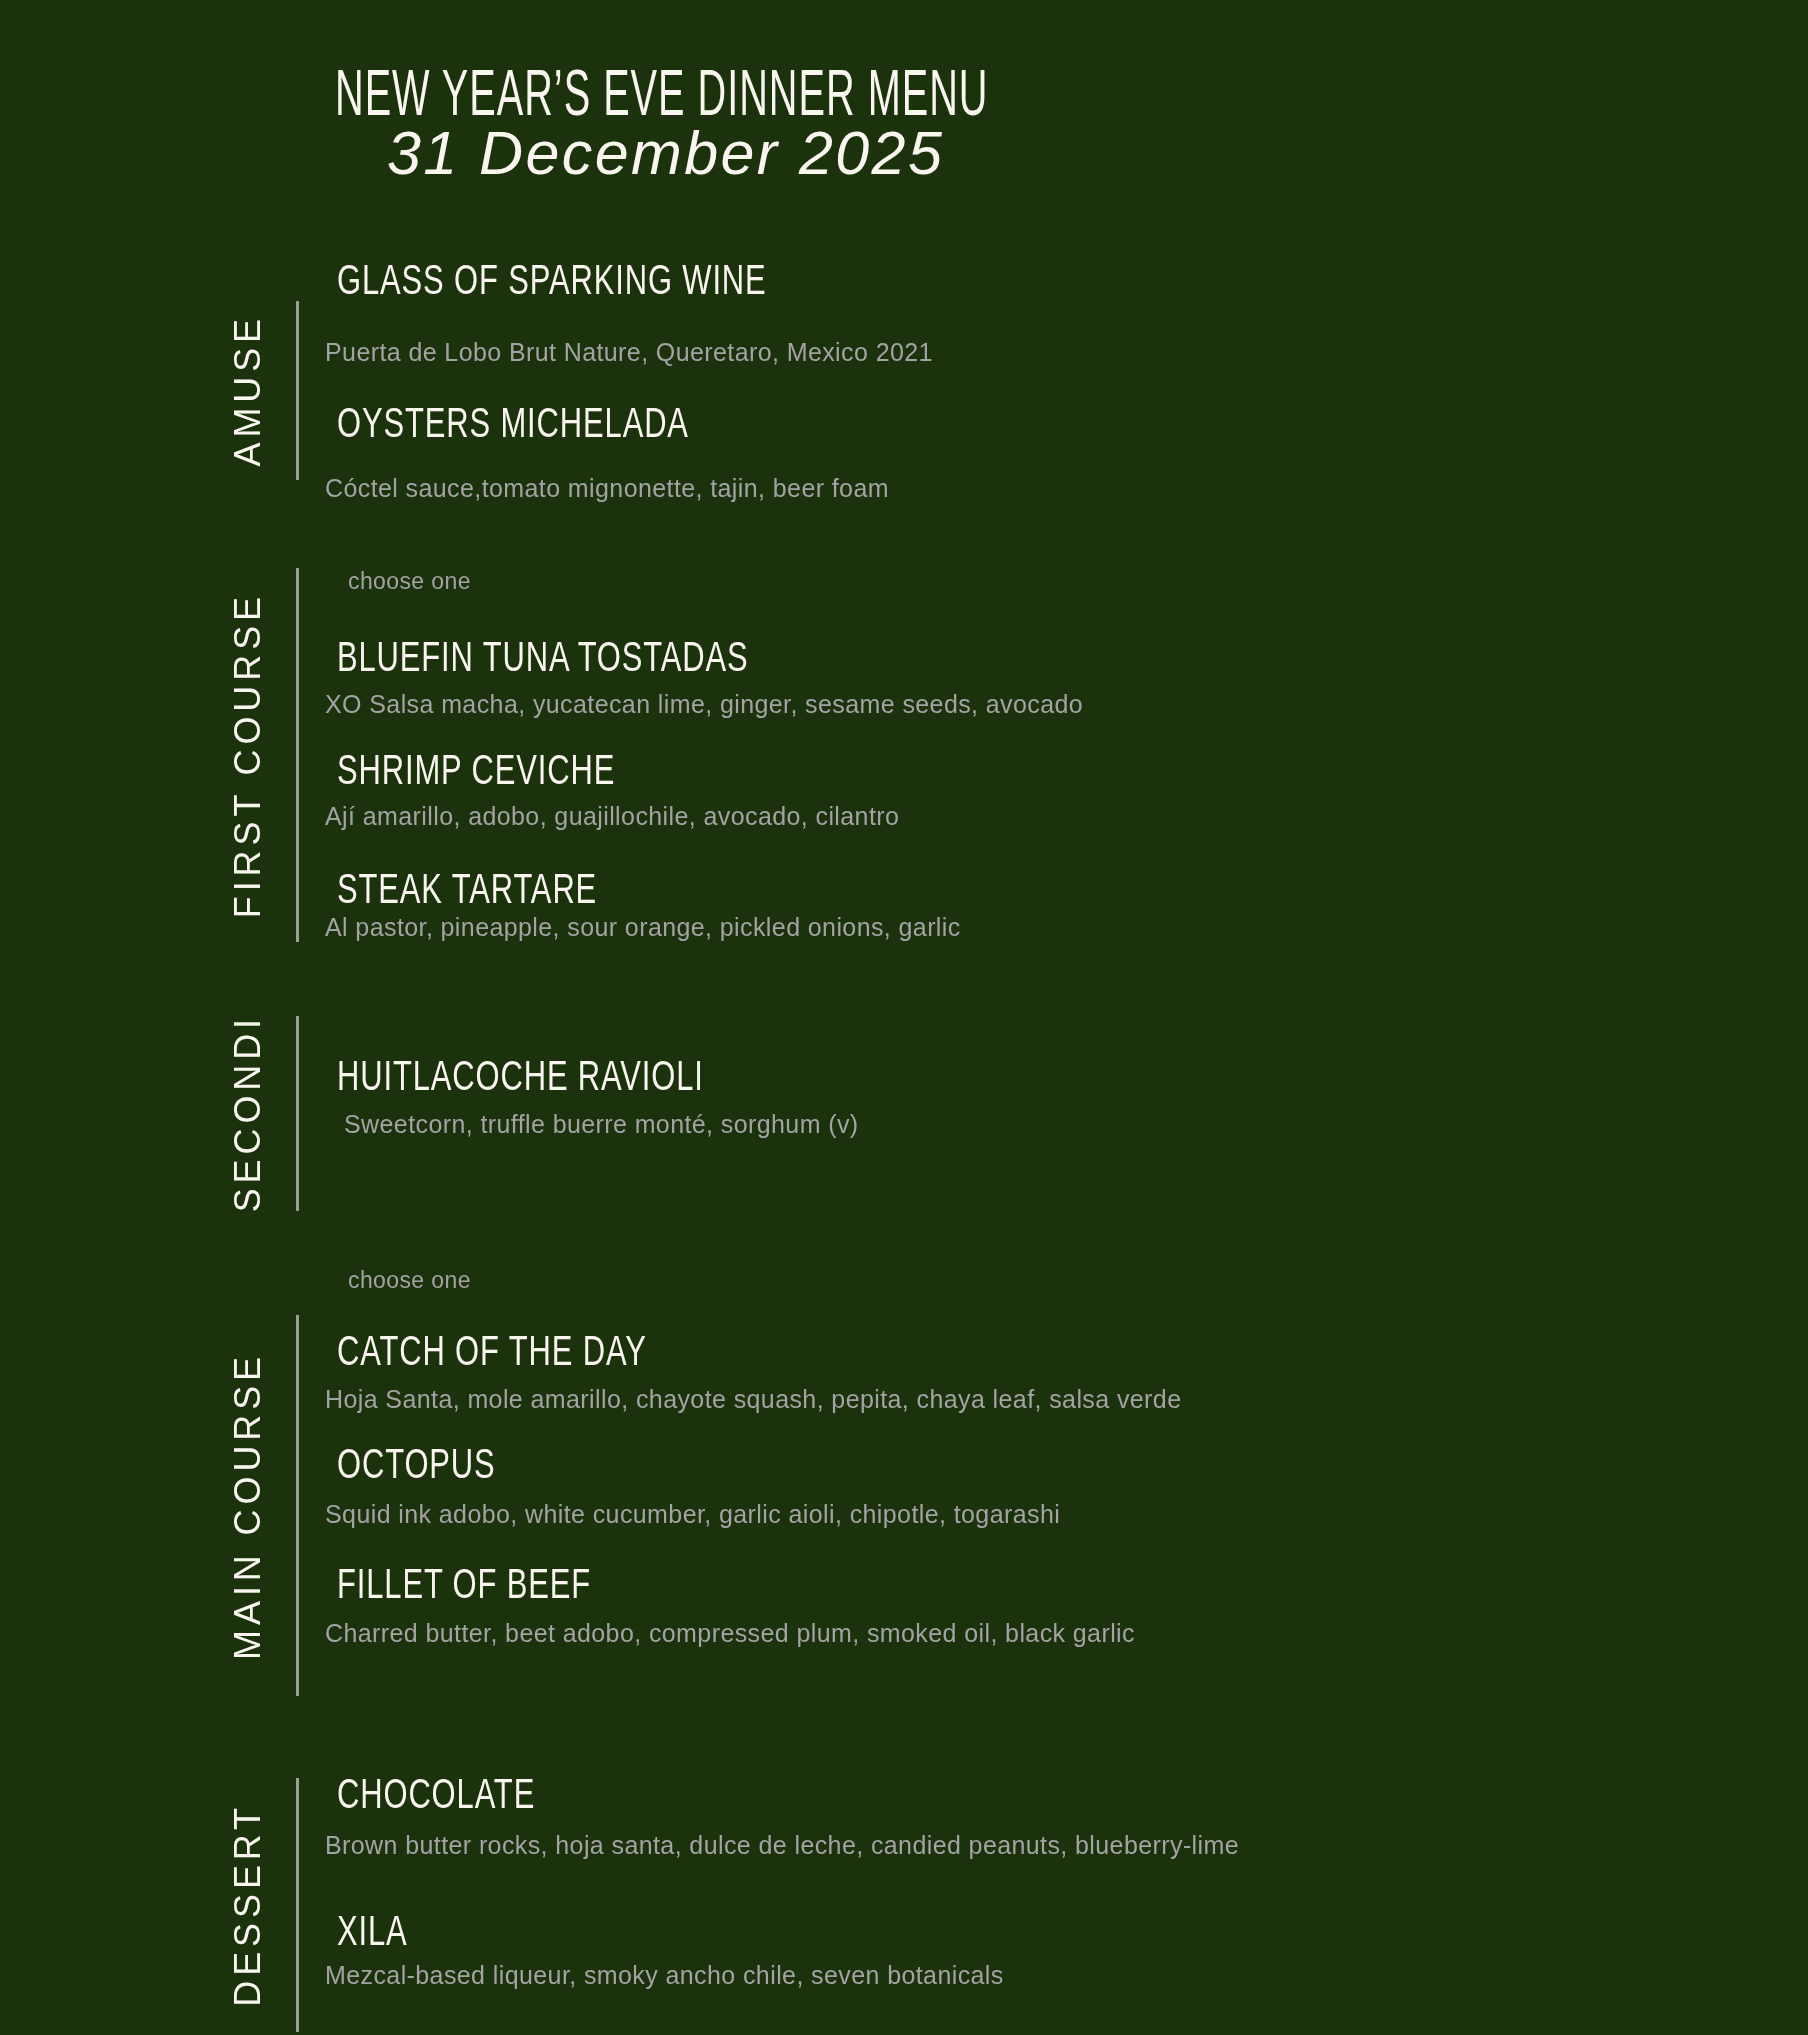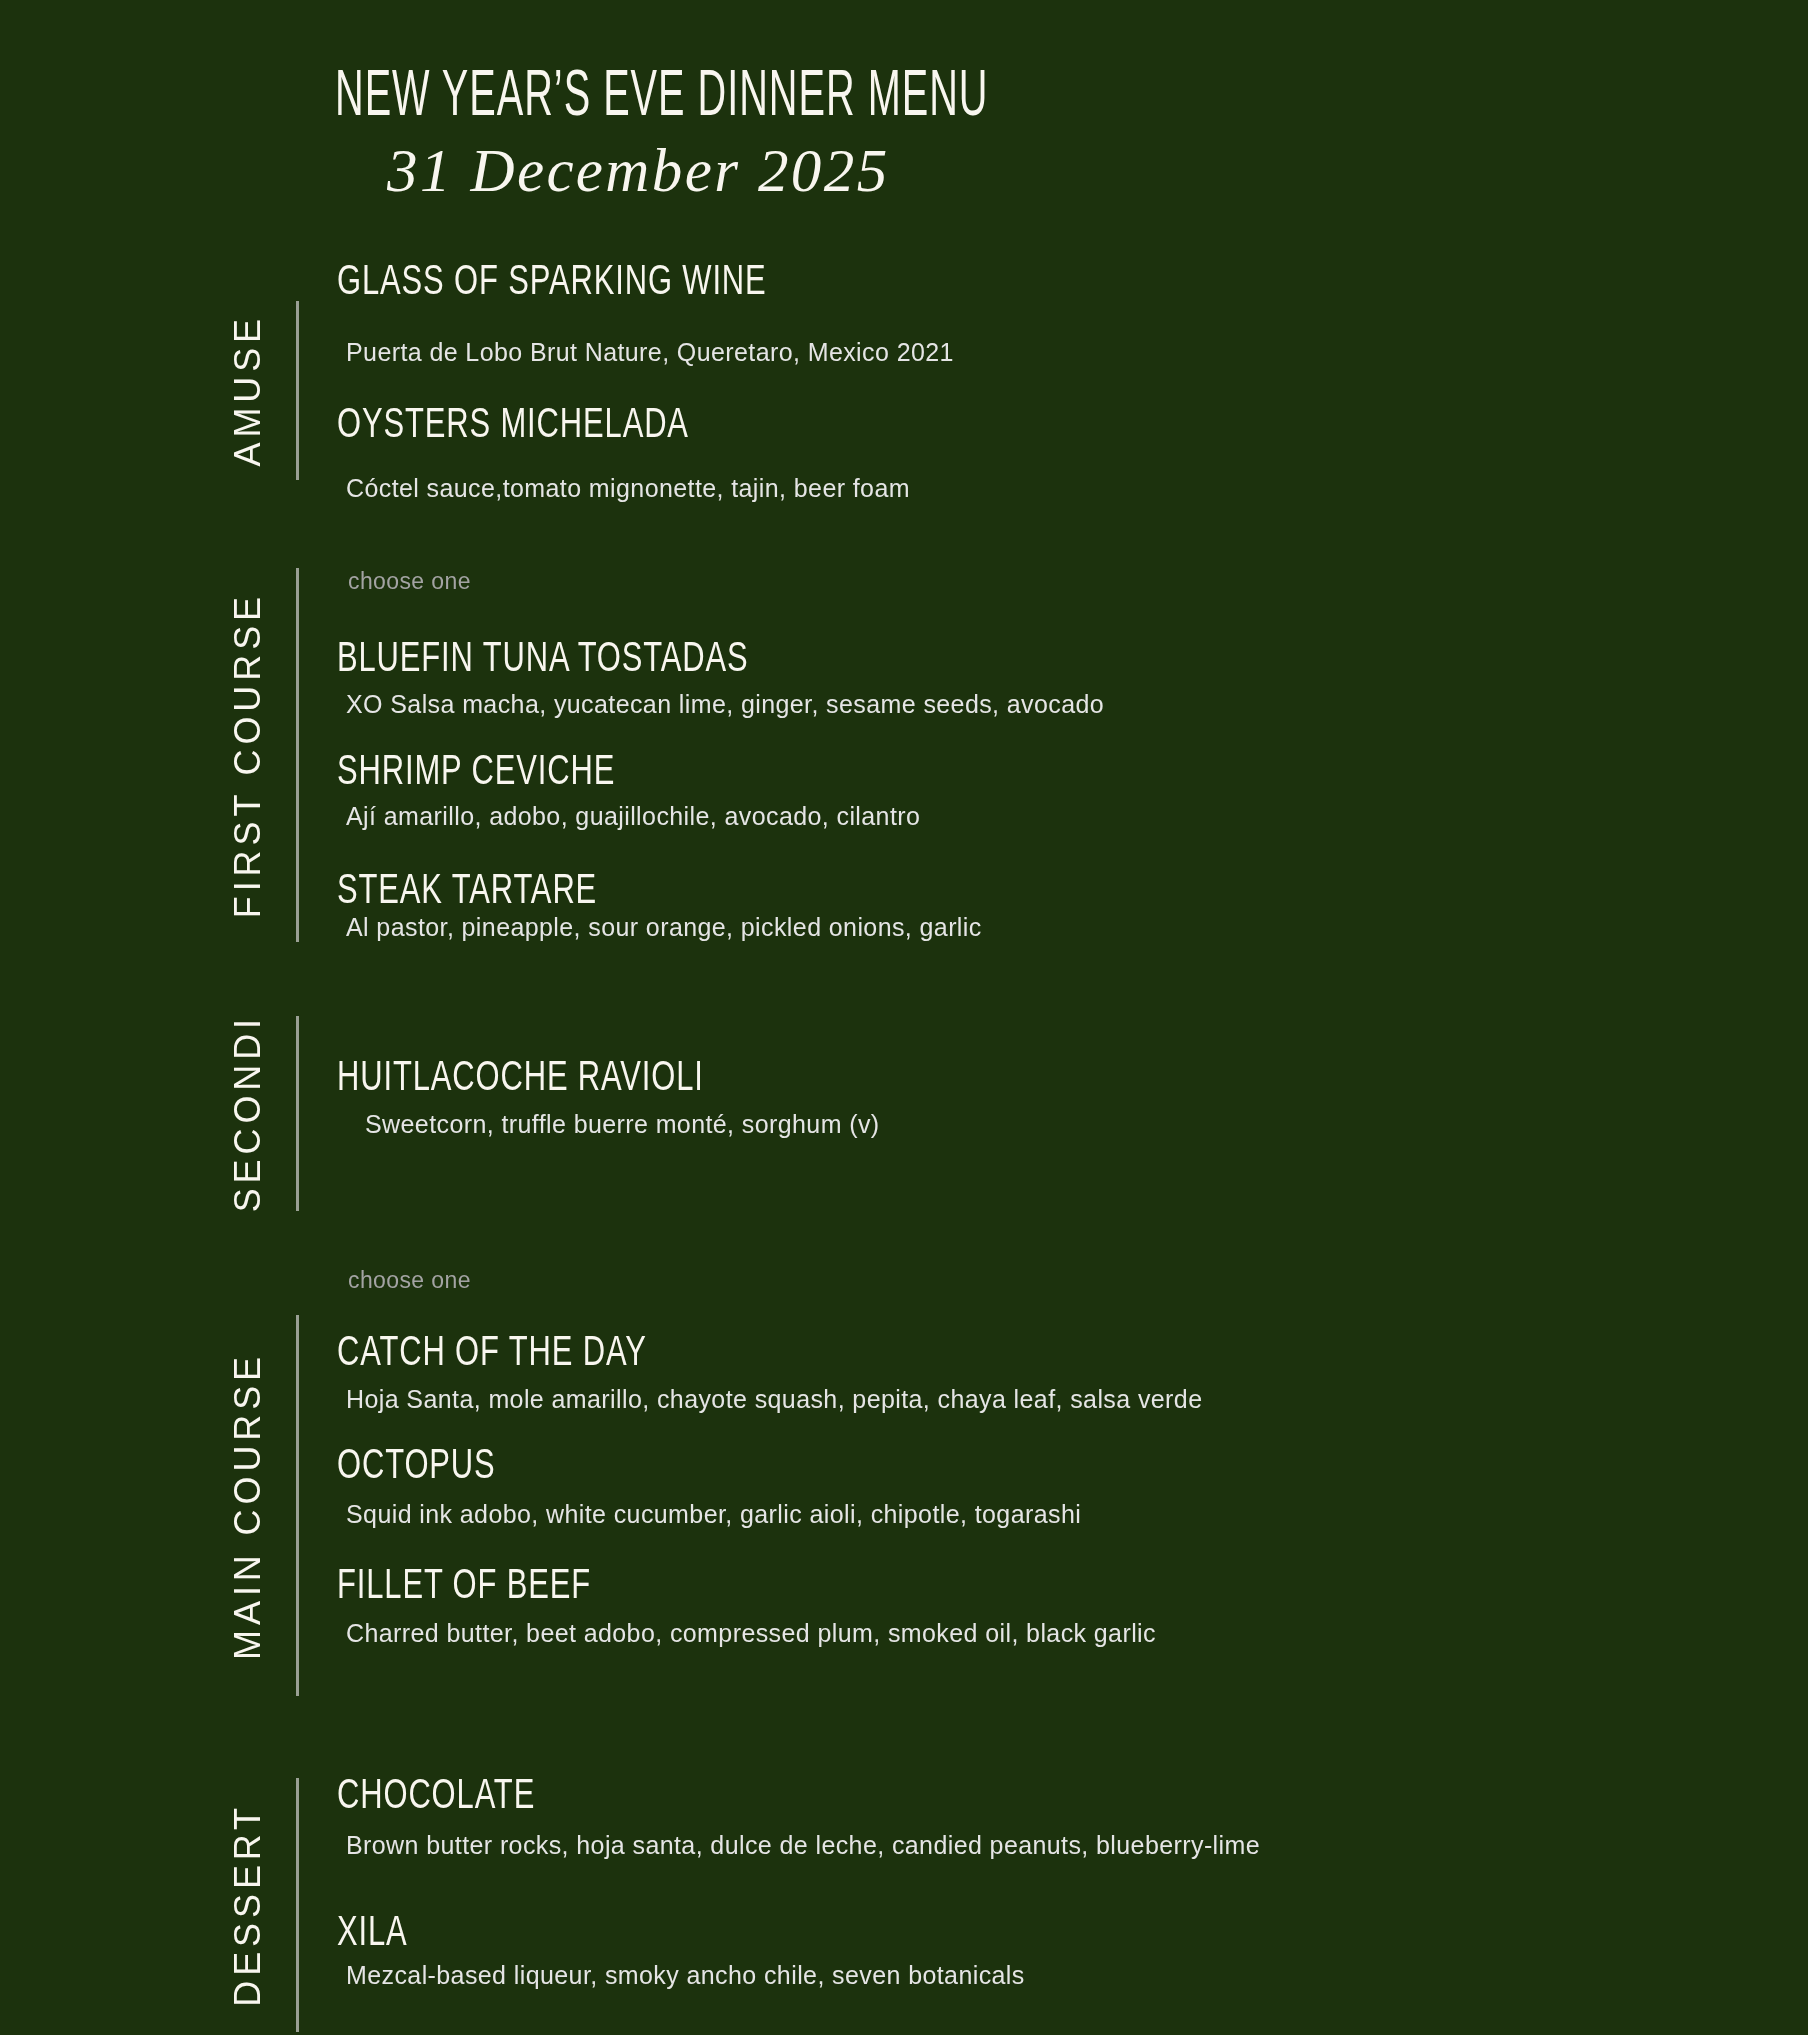--- a/index.html
+++ b/index.html
@@ -20,27 +20,26 @@
     font-weight:400;
     letter-spacing:1.6px;
     line-height:1;
     white-space:nowrap;
     transform:scale(0.62,1.02);
     transform-origin:0 0;
   }
   .date{
     position:absolute;
     left:387px; top:120px;
-    font-family:Liberation Serif, serif;
+    font-family:Liberation Sans, sans-serif;
     font-style:italic;
     font-size:61px;
     line-height:1.1;
     white-space:nowrap;
     letter-spacing:2.4px;
-    margin-top:17px;
   }
   .rail-label{
     position:absolute;
     left:223px; width:49px;
     display:flex; align-items:center; justify-content:center;
   }
   .vlabel{
     writing-mode:vertical-rl;
     transform:rotate(180deg);
     font-size:36px;
@@ -58,26 +57,26 @@
     left:337px;
     font-size:43px;
     line-height:1;
     letter-spacing:1.2px;
     white-space:nowrap;
     transform:scale(0.72,1);
     transform-origin:0 0;
   }
   .course-desc{
     position:absolute;
-    left:346px;
+    left:325px;
     font-size:25px;
     line-height:1.15;
     letter-spacing:0.4px;
     white-space:nowrap;
-    color:#e5e5e5;
+    color:#a3a3a3;
   }
   .choose{
     position:absolute;
     left:348px;
     font-size:23px;
     line-height:1;
     letter-spacing:0.4px;
     color:#a3a3a3;
   }
 </style>

